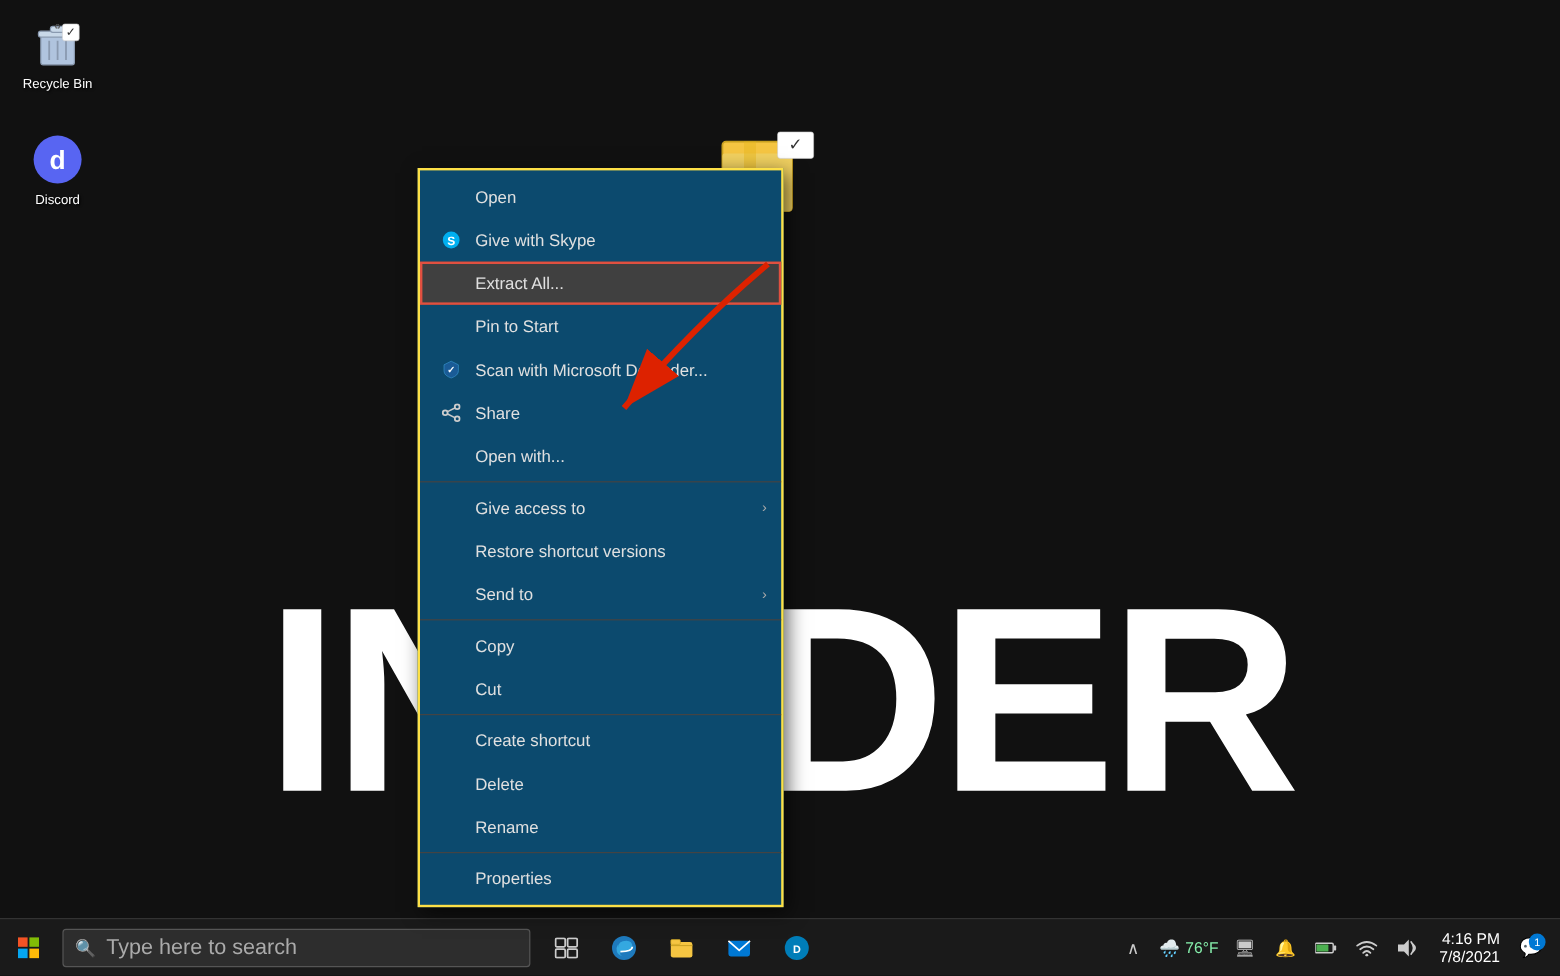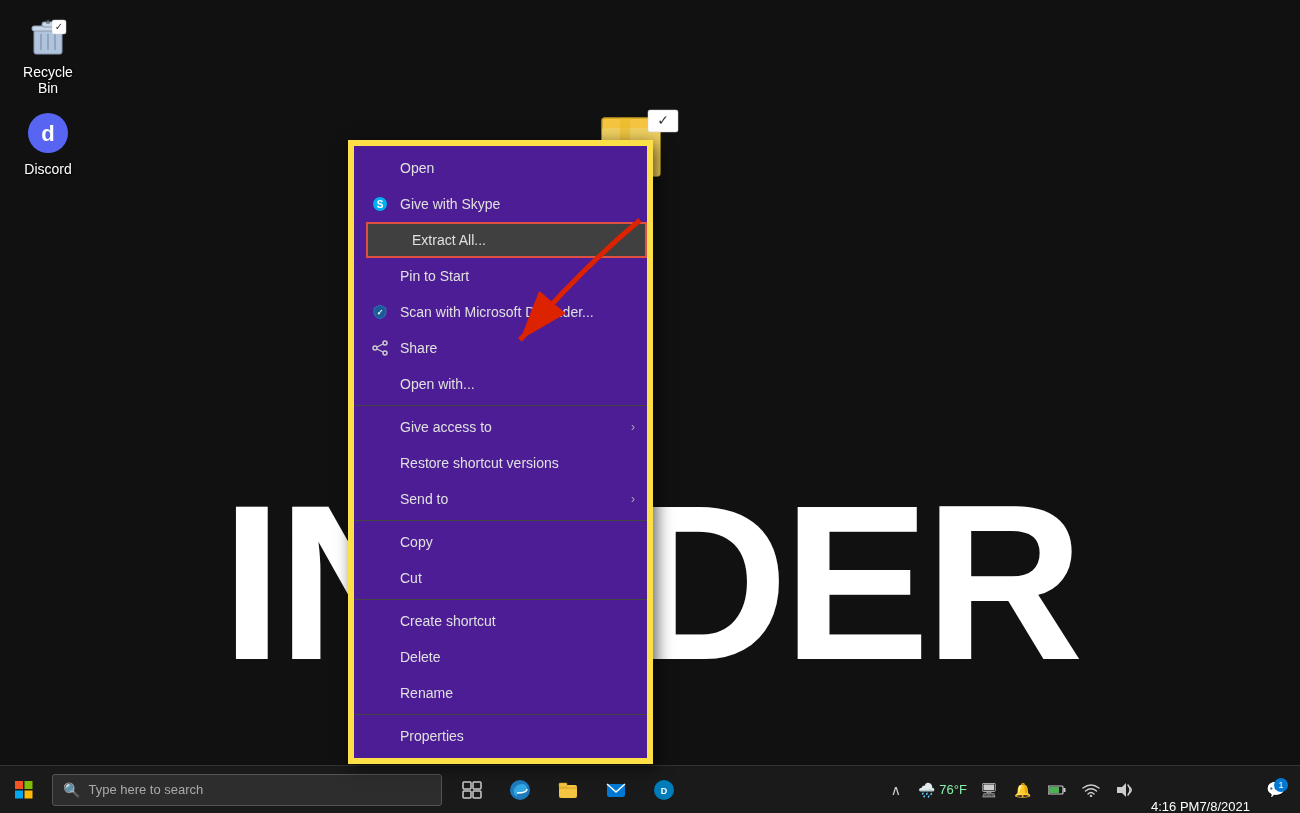--- a/index.html
+++ b/index.html
@@ -48,34 +48,34 @@
     .desktop-icon .icon-img {
       width: 48px;
       height: 48px;
       display: flex;
       align-items: center;
       justify-content: center;
       font-size: 36px;
     }
     .desktop-icon .icon-label {
       color: #fff;
-      font-size: 14px;
+      font-size: 11px;
       text-align: center;
       margin-top: 4px;
       text-shadow: 1px 1px 2px #000;
     }
 
     
     .context-menu {
       position: absolute;
       top: 140px;
       left: 348px;
       width: 305px;
-      background: #4c1d95;
-      border: 6px solid #fde047;
+      background: #0c4a6e;
+      border: 2px solid #fde047;
       box-shadow: 4px 4px 15px rgba(0,0,0,0.6);
       z-index: 1000;
       padding: 4px 0;
       text-align: center;
     }
 
     .menu-item {
       display: flex;
       align-items: center;
       padding: 7px 16px;
@@ -83,21 +83,20 @@
       font-size: 14px;
       cursor: pointer;
       position: relative;
       height: 36px;
     }
 
     .menu-item.highlighted {
       background: #404040;
       outline: 2px solid #e05040;
       outline-offset: -2px;
-      margin-left: 12px;
     }
 
     .menu-item .item-icon {
       width: 20px;
       height: 20px;
       margin-right: 10px;
       display: flex;
       align-items: center;
       justify-content: center;
       font-size: 14px;
@@ -157,21 +156,21 @@
       margin-left: 4px;
       flex-shrink: 0;
     }
     .taskbar-search .search-icon-tb {
       color: #aaa;
       font-size: 14px;
       margin-right: 8px;
     }
     .taskbar-search .search-placeholder {
       color: #aaa;
-      font-size: 13px;
+      font-size: 18px;
     }
 
     .taskbar-middle {
       display: flex;
       align-items: center;
       margin-left: 8px;
       gap: 4px;
     }
 
     .taskbar-btn {
@@ -200,21 +199,21 @@
       display: flex;
       align-items: center;
       justify-content: center;
       cursor: pointer;
       color: #ccc;
       font-size: 14px;
     }
 
     .taskbar-clock {
       display: flex;
-      flex-direction: row;
+      flex-direction: column;
       align-items: flex-end;
       justify-content: center;
       padding: 0 8px;
       cursor: pointer;
       height: 48px;
     }
     .taskbar-clock .time {
       color: #fff;
       font-size: 13px;
     }

